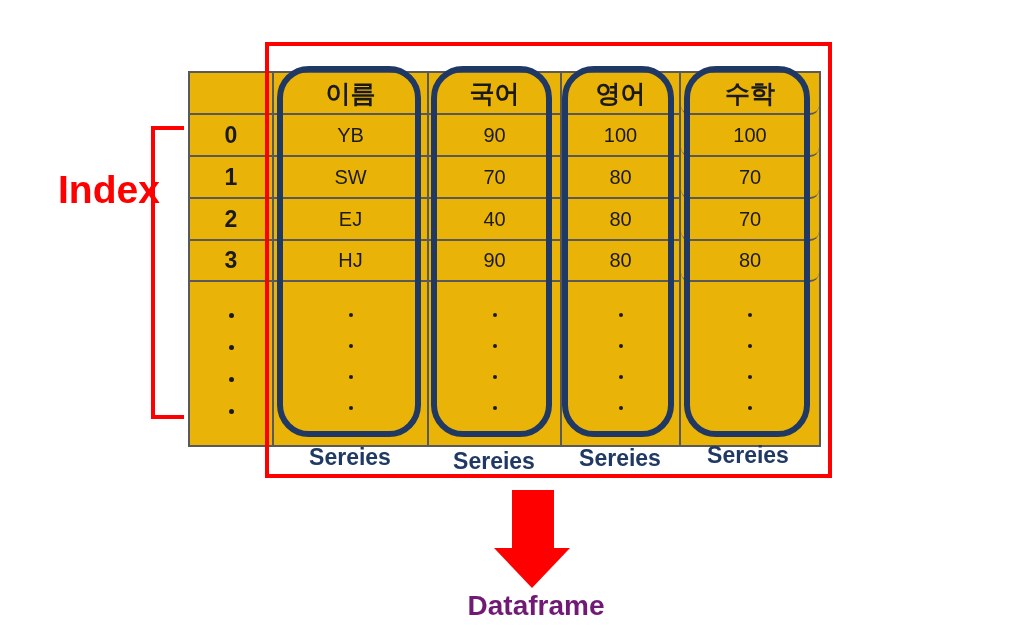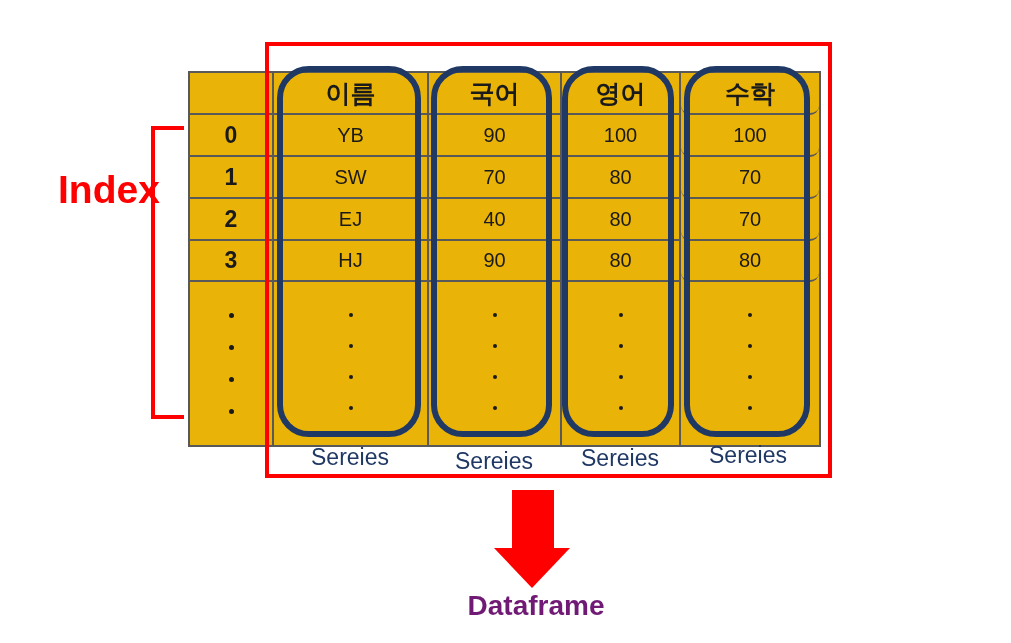--- a/index.html
+++ b/index.html
@@ -64,21 +64,21 @@
   #navy-0 { left: 277px; width: 144px; }
   #navy-1 { left: 431px; width: 121px; }
   #navy-2 { left: 562px; width: 112px; }
   #navy-3 { left: 684px; width: 126px; }
 
   .series-label {
     position: absolute;
     width: 110px;
     text-align: center;
     color: #1f3864;
-    font-weight: normal;
+    font-weight: bold;
     font-size: 23px;
   }
   #series-0 { left: 295px; top: 444px; }
   #series-1 { left: 439px; top: 448px; }
   #series-2 { left: 565px; top: 445px; }
   #series-3 { left: 693px; top: 442px; }
 
   .index-bracket {
     position: absolute;
     left: 151px; top: 126px;

